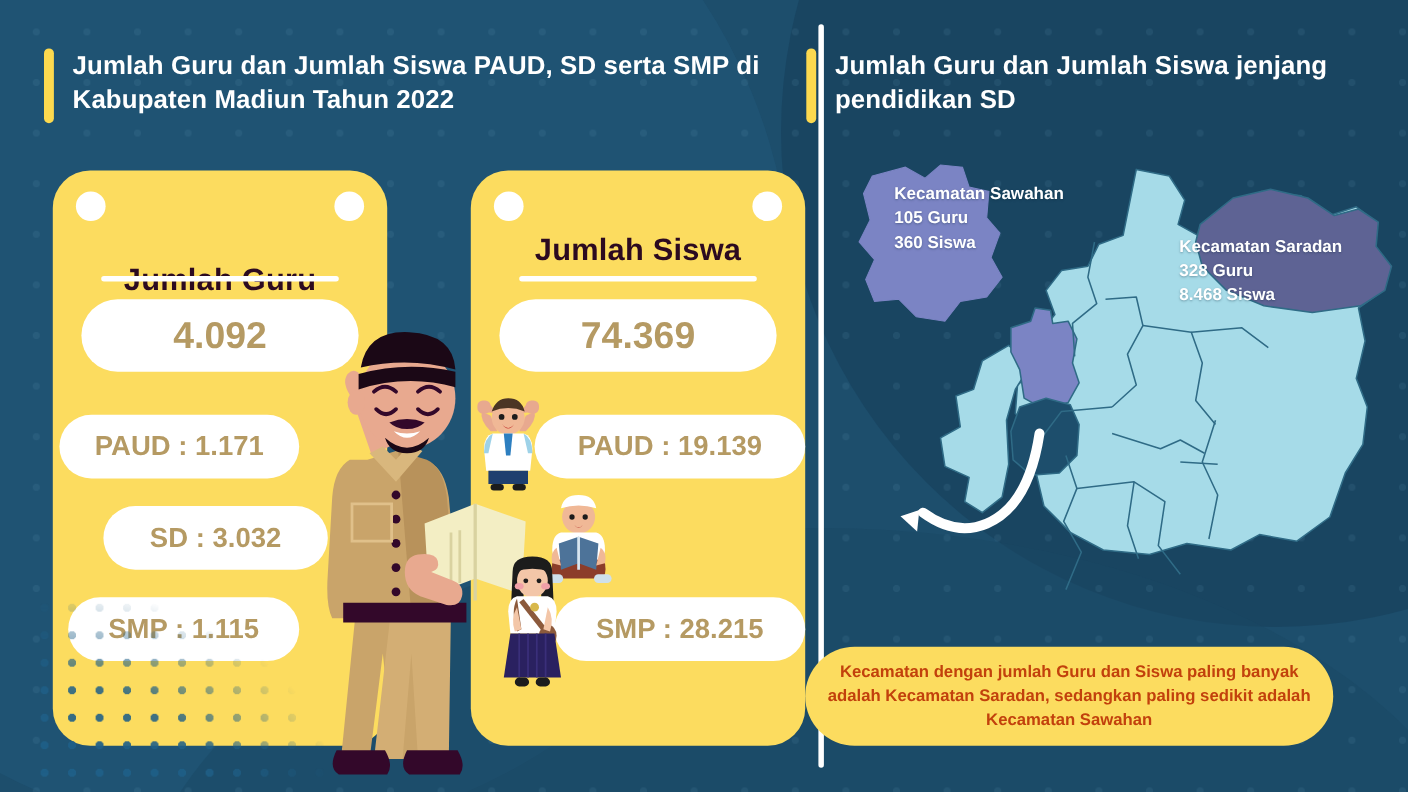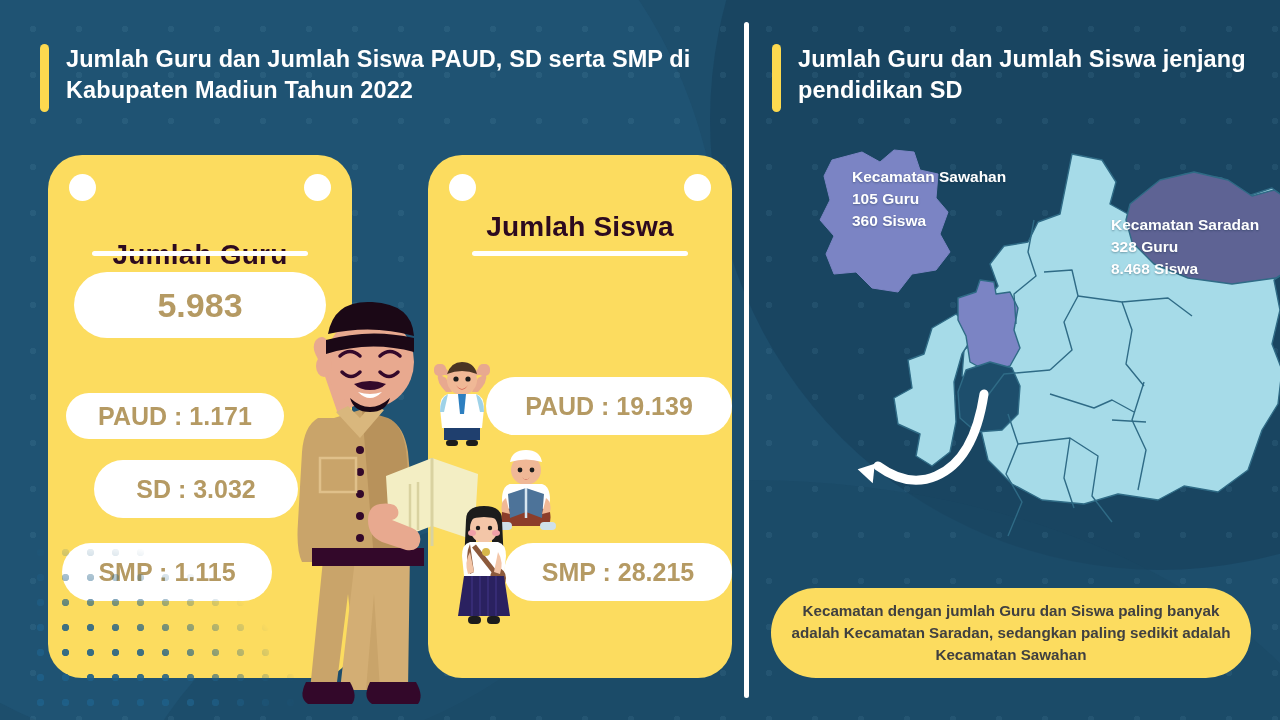--- a/index.html
+++ b/index.html
@@ -83,42 +83,42 @@
     background-size:25px 25px;
     -webkit-mask-image:radial-gradient(ellipse 330px 260px at 8% 108%, #000 10%, rgba(0,0,0,.85) 45%, rgba(0,0,0,0) 78%);
     mask-image:radial-gradient(ellipse 330px 260px at 8% 108%, #000 10%, rgba(0,0,0,.85) 45%, rgba(0,0,0,0) 78%);
     pointer-events:none;
   }
 
   
   #divider{position:absolute;left:744px;top:22px;width:5px;height:676px;background:#ffffff;border-radius:3px;}
 
   
-  #right-panel{position:absolute;left:745px;top:0;width:488px;height:720px;}
+  #right-panel{position:absolute;left:706px;top:0;width:488px;height:720px;}
   #right-header{position:absolute;left:27px;top:44px;display:flex;gap:17px;}
   #right-header .tick{height:68px;}
   #right-title{font-size:23.5px;line-height:31px;width:450px;}
 
   #map-wrap{position:absolute;left:0;top:132px;width:535px;height:450px;margin-left:41px;}
   #map-svg{position:absolute;left:0;top:0;}
 
   .map-label{
     position:absolute;color:#ffffff;font-weight:bold;font-size:15.5px;line-height:22px;
     text-shadow:0 1px 2px rgba(10,35,55,.35);
   }
   #label-sawahan{left:66px;top:34px;}
   #label-saradan{left:325px;top:82px;}
 
   #note-box{
     position:absolute;left:26px;top:588px;width:480px;height:90px;
     background:#fcdc5f;border-radius:45px;
     display:flex;align-items:center;justify-content:center;
   }
   #note-text{
-    text-align:center;color:#404040;font-weight:bold;font-size:15.2px;line-height:22px;width:440px;
+    text-align:center;color:#c2410c;font-weight:bold;font-size:15.2px;line-height:22px;width:440px;
   }
 </style>
 </head>
 <body>
 
 <div id="bg-base"></div>
 <div id="bg-swoosh-right"></div>
 <div id="bg-swoosh-left"></div>
 <div id="bg-swoosh-bottom"></div>
 <div id="bg-dots"></div>
@@ -128,31 +128,32 @@
   <div id="left-header">
     <div class="tick"></div>
     <h1 id="left-title" class="title-txt">Jumlah Guru dan Jumlah Siswa PAUD, SD serta SMP di Kabupaten Madiun Tahun 2022</h1>
   </div>
 
   <div id="card-guru" class="card">
     <div class="hole l"></div>
     <div class="hole r"></div>
     <div class="card-title" style="top:56px;margin-top:28px;">Jumlah Guru</div>
     <div class="card-rule" style="left:44px;width:216px;top:96px;"></div>
-    <div class="pill big" style="left:26px;width:252px;top:117px;height:66px;">5.983</div>
-    <div class="pill small" style="left:18px;width:218px;top:222px;height:46px;margin-top:16px;">PAUD : 1.171</div>
+    <div class="pill big" style="left:26px;width:252px;top:117px;height:66px;">4.092</div>
+    <div class="pill small" style="left:6px;width:218px;top:222px;height:58px;">PAUD : 1.171</div>
     <div class="pill small" style="left:46px;width:204px;top:305px;height:58px;">SD : 3.032</div>
     <div class="pill small" style="left:14px;width:210px;top:388px;height:58px;">SMP : 1.115</div>
   </div>
 
   <div id="card-siswa" class="card">
     <div class="hole l"></div>
     <div class="hole r"></div>
     <div class="card-title" style="top:56px;">Jumlah Siswa</div>
     <div class="card-rule" style="left:44px;width:216px;top:96px;"></div>
+    <div class="pill big" style="left:26px;width:252px;top:117px;height:66px;">74.369</div>
     <div class="pill small" style="left:58px;width:246px;top:222px;height:58px;">PAUD : 19.139</div>
     <div class="pill small" style="left:76px;width:228px;top:388px;height:58px;">SMP : 28.215</div>
   </div>
 
   <svg style="position:absolute;left:258px;top:300px;" width="220" height="420" viewBox="0 0 220 420">
 
     <path d="M62 62 q-10 -14 -4 -22 q7 -7 13 3 l10 20 q4 -4 8 0 q4 -4 7 1 q4 -3 6 2 l4 16 q2 16 -10 24 l-16 8 z" fill="#e8a98f"></path>
 
     <path d="M66 250 l60 0 l2 140 l-28 0 l-10 -96 l-12 96 l-26 0 z" fill="#c9a46a"></path>
     <path d="M98 250 l54 0 l-2 140 l-28 0 l-6 -96 l-8 96 l-26 0 z" fill="#d3ae74"></path>

